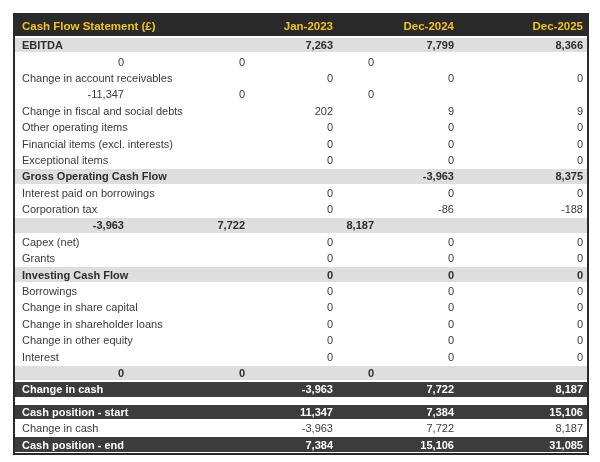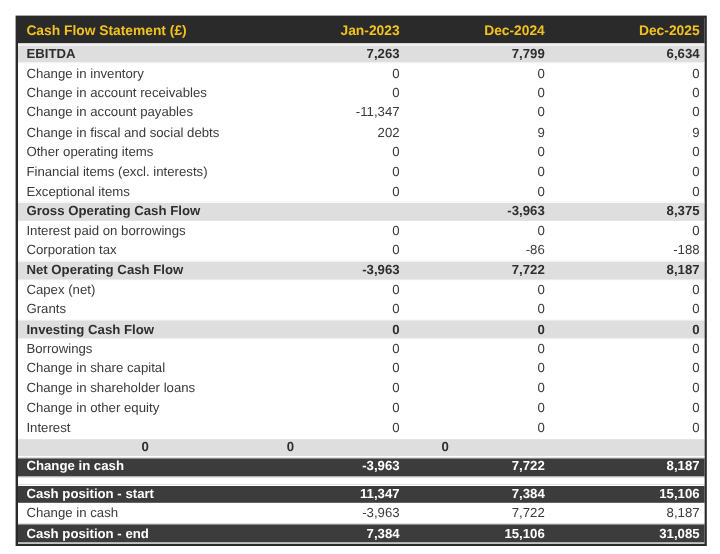--- a/index.html
+++ b/index.html
@@ -85,36 +85,34 @@
       <div class="label">Cash Flow Statement (£)</div>
       <div class="val">Jan-2023</div>
       <div class="val">Dec-2024</div>
       <div class="val">Dec-2025</div>
     </div>
     <div id="main-rows">
         <div class="row subtotal">
           <div class="label">EBITDA</div>
           <div class="val">7,263</div>
           <div class="val">7,799</div>
-          <div class="val">6,634</div>
-        </div>
-        <div class="row ">
-          <div class="label">Change in inventory</div>
+          <div class="val">8,366</div>
+        </div>
+        <div class="row ">
           <div class="val">0</div>
           <div class="val">0</div>
           <div class="val">0</div>
         </div>
         <div class="row ">
           <div class="label">Change in account receivables</div>
           <div class="val">0</div>
           <div class="val">0</div>
           <div class="val">0</div>
         </div>
         <div class="row ">
-          <div class="label">Change in account payables</div>
           <div class="val">-11,347</div>
           <div class="val">0</div>
           <div class="val">0</div>
         </div>
         <div class="row ">
           <div class="label">Change in fiscal and social debts</div>
           <div class="val">202</div>
           <div class="val">9</div>
           <div class="val">9</div>
         </div>
@@ -147,21 +145,20 @@
           <div class="val">0</div>
           <div class="val">0</div>
         </div>
         <div class="row ">
           <div class="label">Corporation tax</div>
           <div class="val">0</div>
           <div class="val">-86</div>
           <div class="val">-188</div>
         </div>
         <div class="row subtotal">
-          <div class="label">Net Operating Cash Flow</div>
           <div class="val">-3,963</div>
           <div class="val">7,722</div>
           <div class="val">8,187</div>
         </div>
         <div class="row ">
           <div class="label">Capex (net)</div>
           <div class="val">0</div>
           <div class="val">0</div>
           <div class="val">0</div>
         </div>

